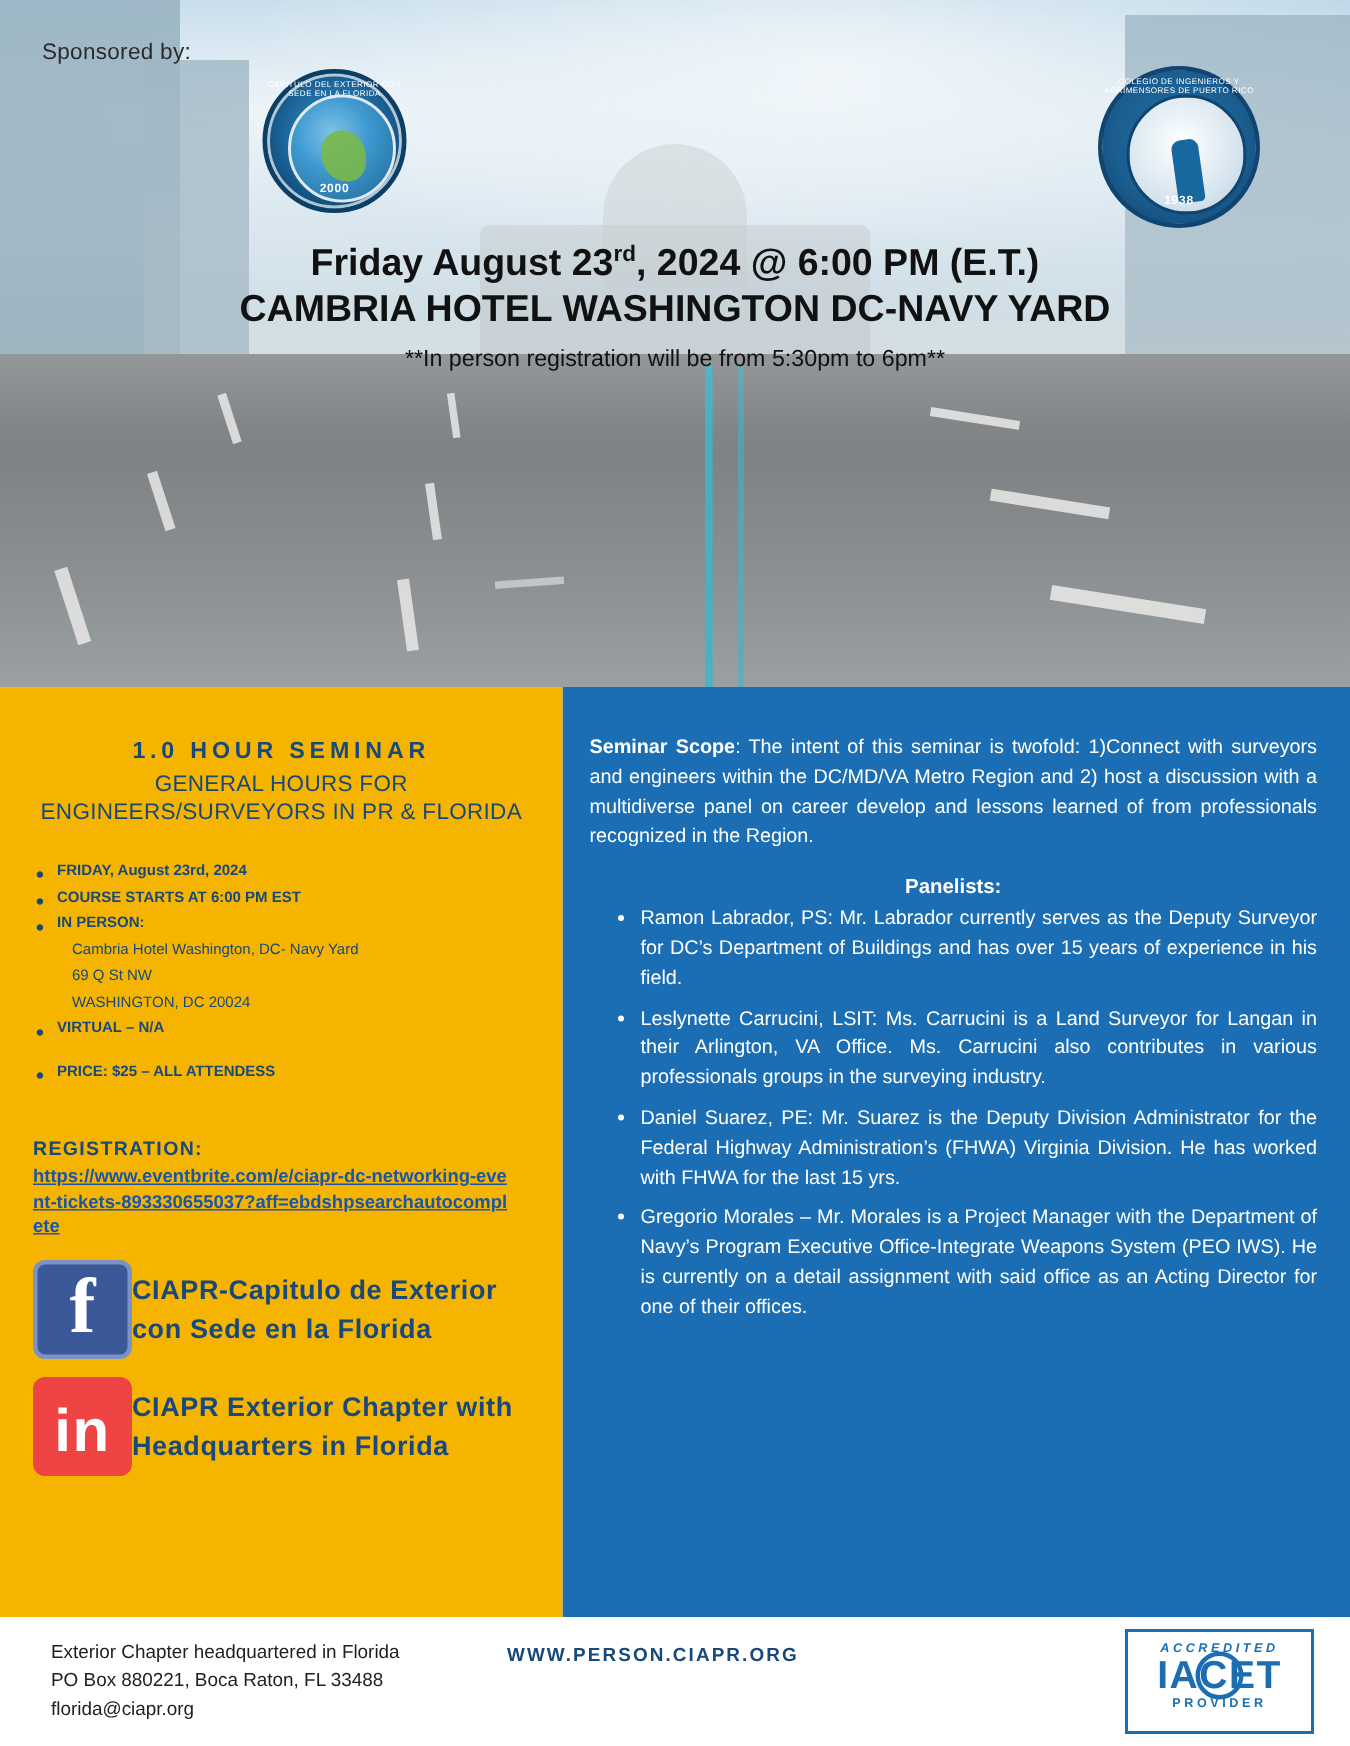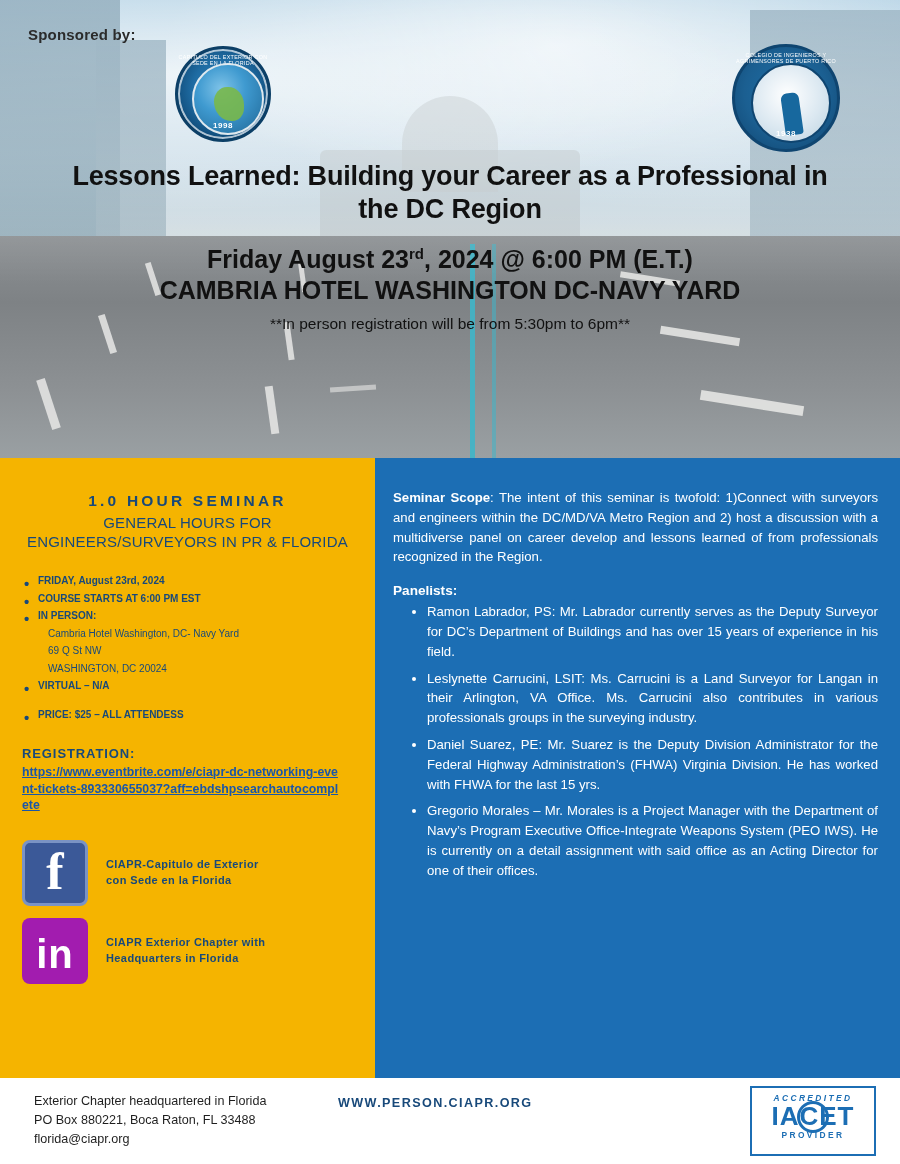--- a/index.html
+++ b/index.html
@@ -97,21 +97,21 @@
   }
   .hero .veil {
     position: absolute; left:0; top:0; width:900px; height:458px;
     background: linear-gradient(to bottom, rgba(255,255,255,.28) 0%, rgba(255,255,255,.18) 35%, rgba(255,255,255,0) 62%);
   }
 
   .sponsored {
     position: absolute;
     left: 28px; top: 26px;
     font-size: 15px;
-    font-weight: bold;
+    font-weight: normal;
     color: #2b2b2b;
     letter-spacing: .2px;
   }
 
   
   .seal {
     position: absolute;
     border-radius: 50%;
     box-sizing: border-box;
   }
@@ -272,21 +272,21 @@
     content: "\2022";
     position: absolute;
     left: 2px; top: -1px;
     font-size: 15px;
   }
   ul.left-list li.nobullet { padding-left: 26px; font-weight: normal; }
   ul.left-list li.nobullet::before { content: ""; }
   li.price { margin-top: 14px; }
 
   .reg-block {
-    margin-top: 24px;
+    margin-top: 36px;
     color: #18497a;
   }
   .reg-title {
     font-size: 13px;
     font-weight: bold;
     letter-spacing: .9px;
   }
   .reg-link {
     display: block;
     margin-top: 3px;
@@ -325,53 +325,53 @@
     position: absolute;
     left: 50%; top: 48%;
     transform: translate(-50%,-50%);
     color: #ffffff;
     font-family: "Liberation Serif", serif;
     font-size: 52px;
     font-weight: bold;
     line-height: 1;
   }
   .li-icon {
-    background: #a21caf;
+    background: #ef4444;
   }
   .li-icon span {
     position: absolute;
     left: 50%; top: 54%;
     transform: translate(-50%,-50%);
     color: #ffffff;
     font-family: "Liberation Sans", sans-serif;
     font-size: 40px;
     font-weight: bold;
     line-height: 1;
     letter-spacing: 1px;
   }
   .social-text {
-    margin-left: 18px;
     color: #18497a;
-    font-size: 11px;
+    font-size: 18px;
     line-height: 1.45;
     letter-spacing: .4px;
     font-weight: bold;
   }
 
   .scope-title { font-weight: bold; }
   .scope-p {
     font-size: 13.2px;
     line-height: 1.5;
     text-align: justify;
     margin: 0;
   }
   .panelists-label {
     font-weight: bold;
     font-size: 13.6px;
     margin: 16px 0 4px 0;
+    text-align: center;
   }
   ul.panelists {
     margin: 0;
     padding-left: 34px;
     font-size: 13.2px;
     line-height: 1.5;
   }
   ul.panelists li {
     margin-bottom: 7px;
     text-align: justify;
@@ -469,33 +469,32 @@
 
     <div class="veil"></div>
 
     <div class="sponsored">Sponsored by:</div>
 
     <div class="seal seal-left">
       <div class="ring-text">CAPITULO DEL EXTERIOR CON SEDE EN LA FLORIDA</div>
       <div class="inner">
         <div class="land"></div>
       </div>
-      <div class="year">1998</div>
+      <div class="year">2000</div>
     </div>
 
     <div class="seal seal-right">
       <div class="ring-text">COLEGIO DE INGENIEROS Y AGRIMENSORES DE PUERTO RICO</div>
       <div class="inner">
         <div class="figure"></div>
       </div>
       <div class="year">1938</div>
     </div>
 
     <div class="hero-text">
-      <h1 class="hero-title">Lessons Learned: Building your Career as a Professional in the DC Region</h1>
       <div class="hero-line2"><span>Friday August 23</span><sup>rd</sup><span>, 2024 @ 6:00 PM (E.T.)</span></div>
       <div class="hero-line3">CAMBRIA HOTEL WASHINGTON DC-NAVY YARD</div>
       <div class="hero-line4">**In person registration will be from 5:30pm to 6pm**</div>
     </div>
   </div>
 
   <div class="middle">
 
     <div class="col-left">
       <div class="seminar-head">

